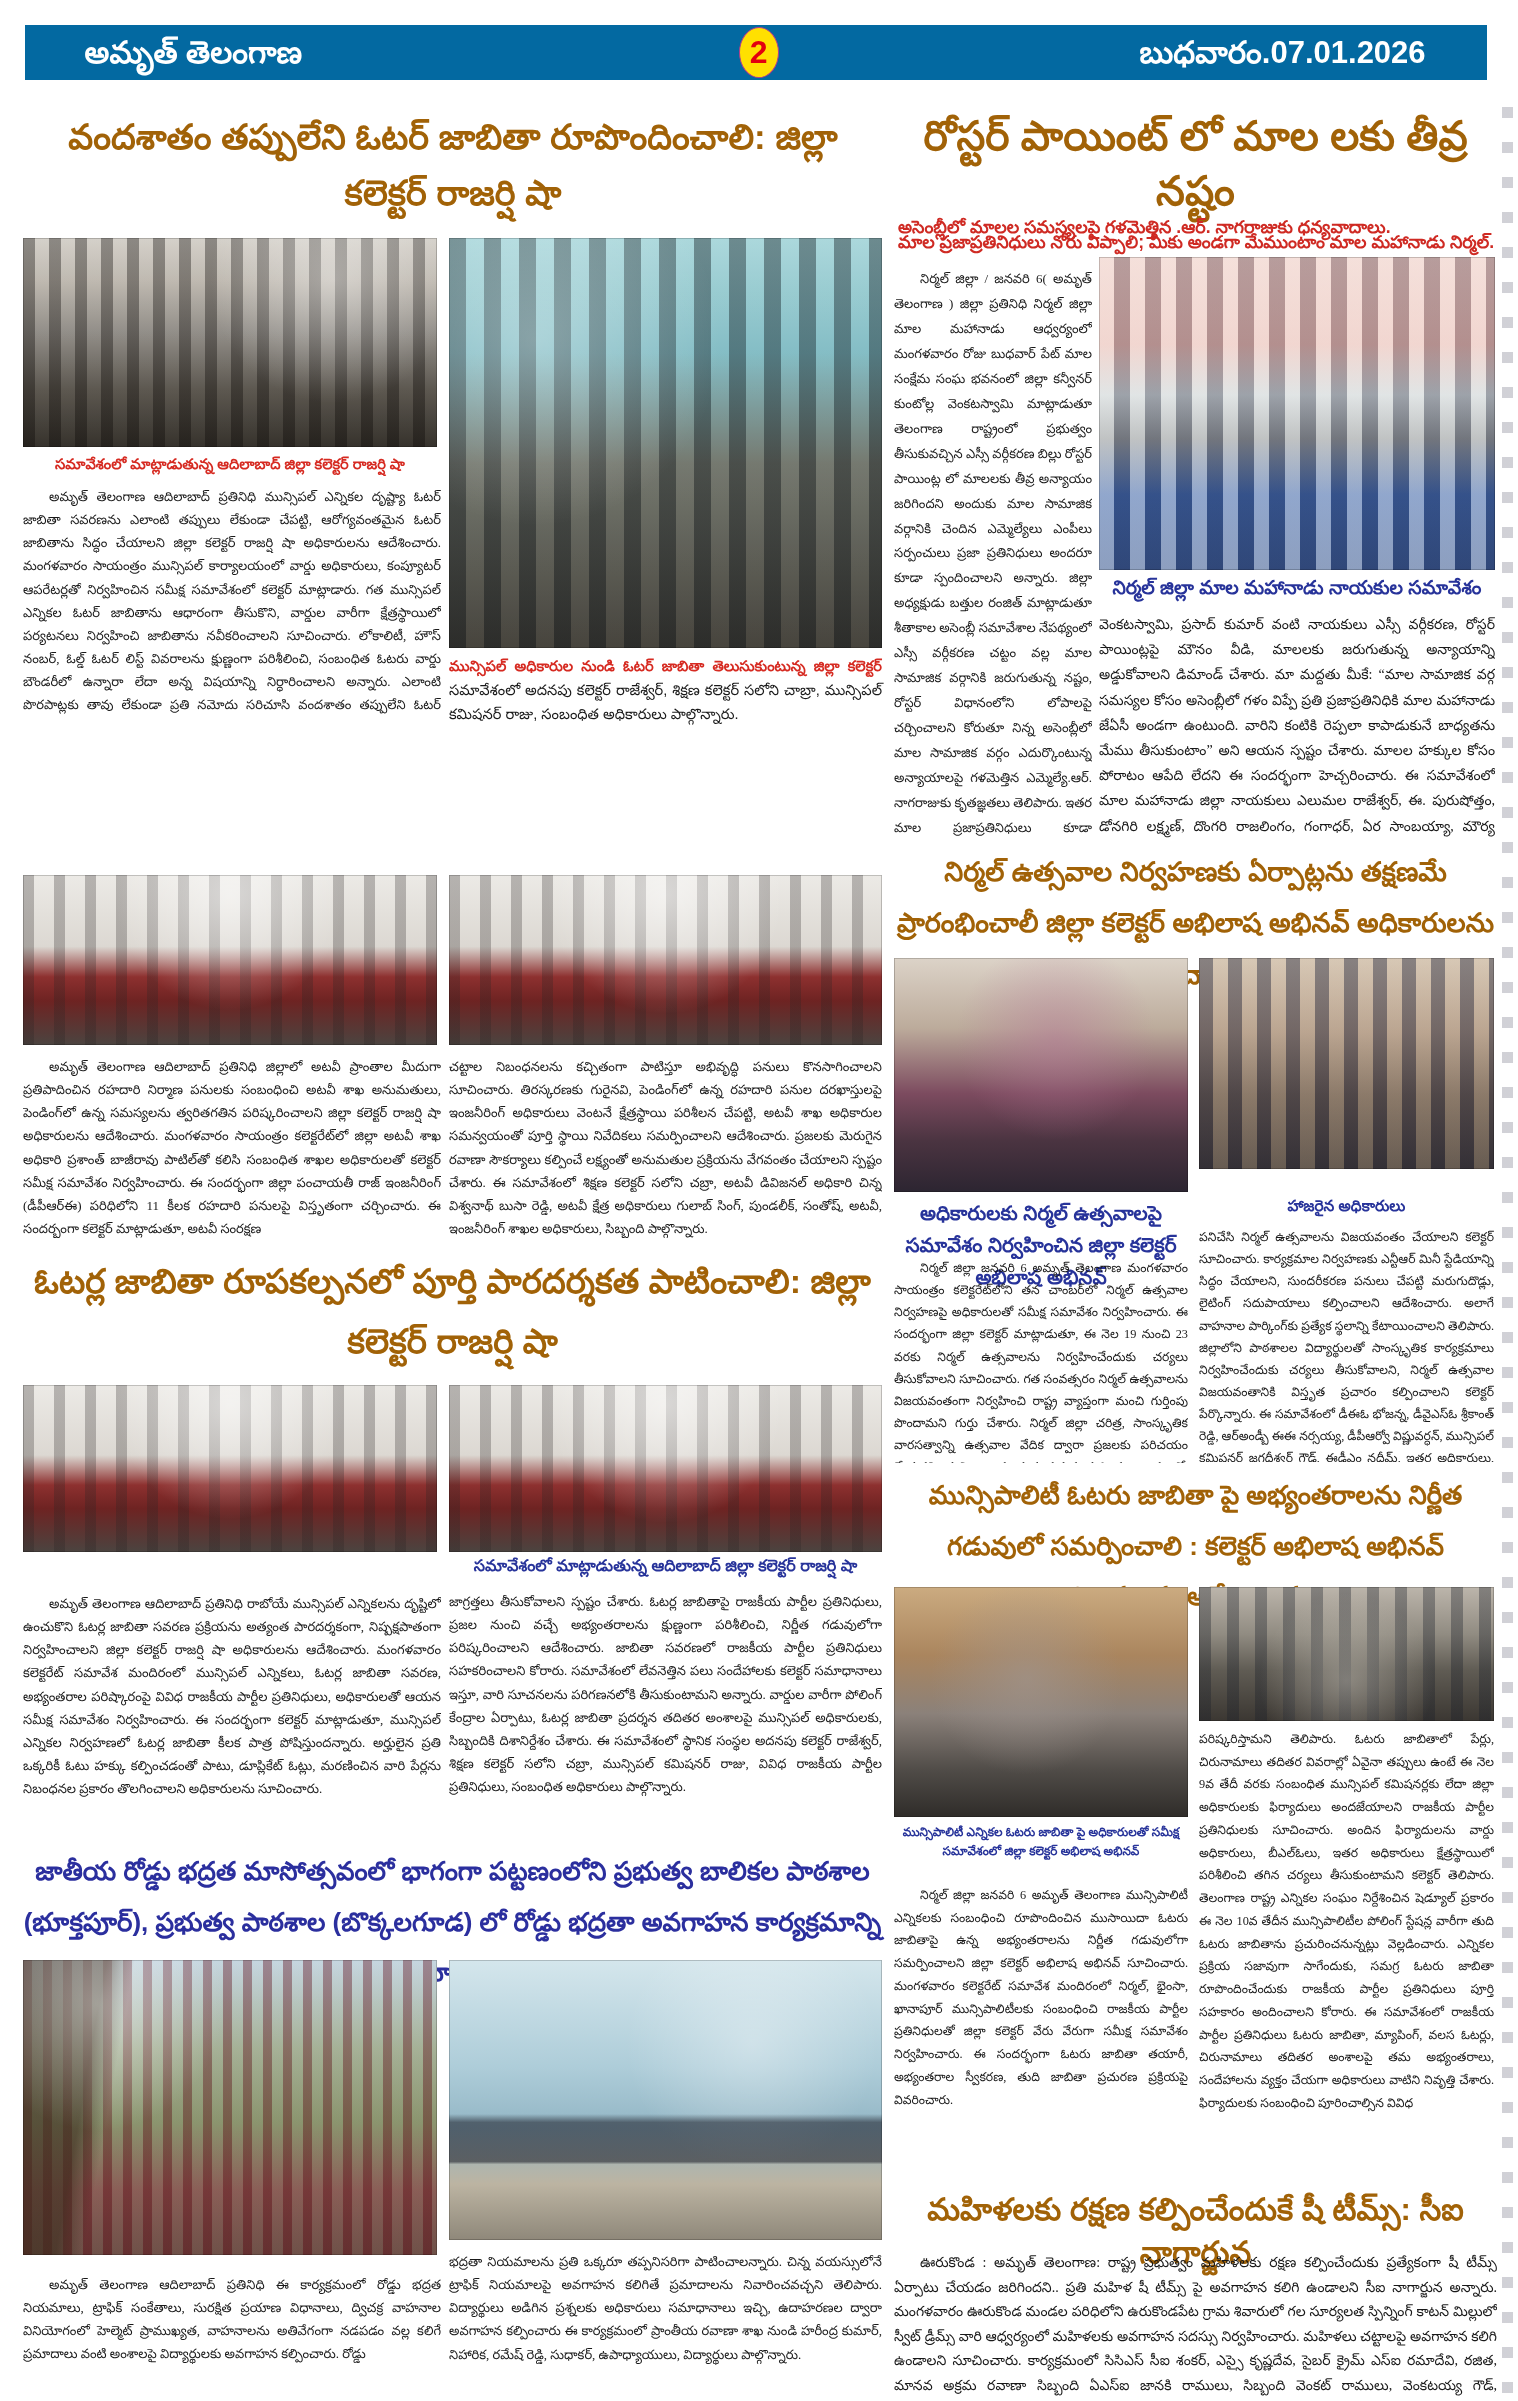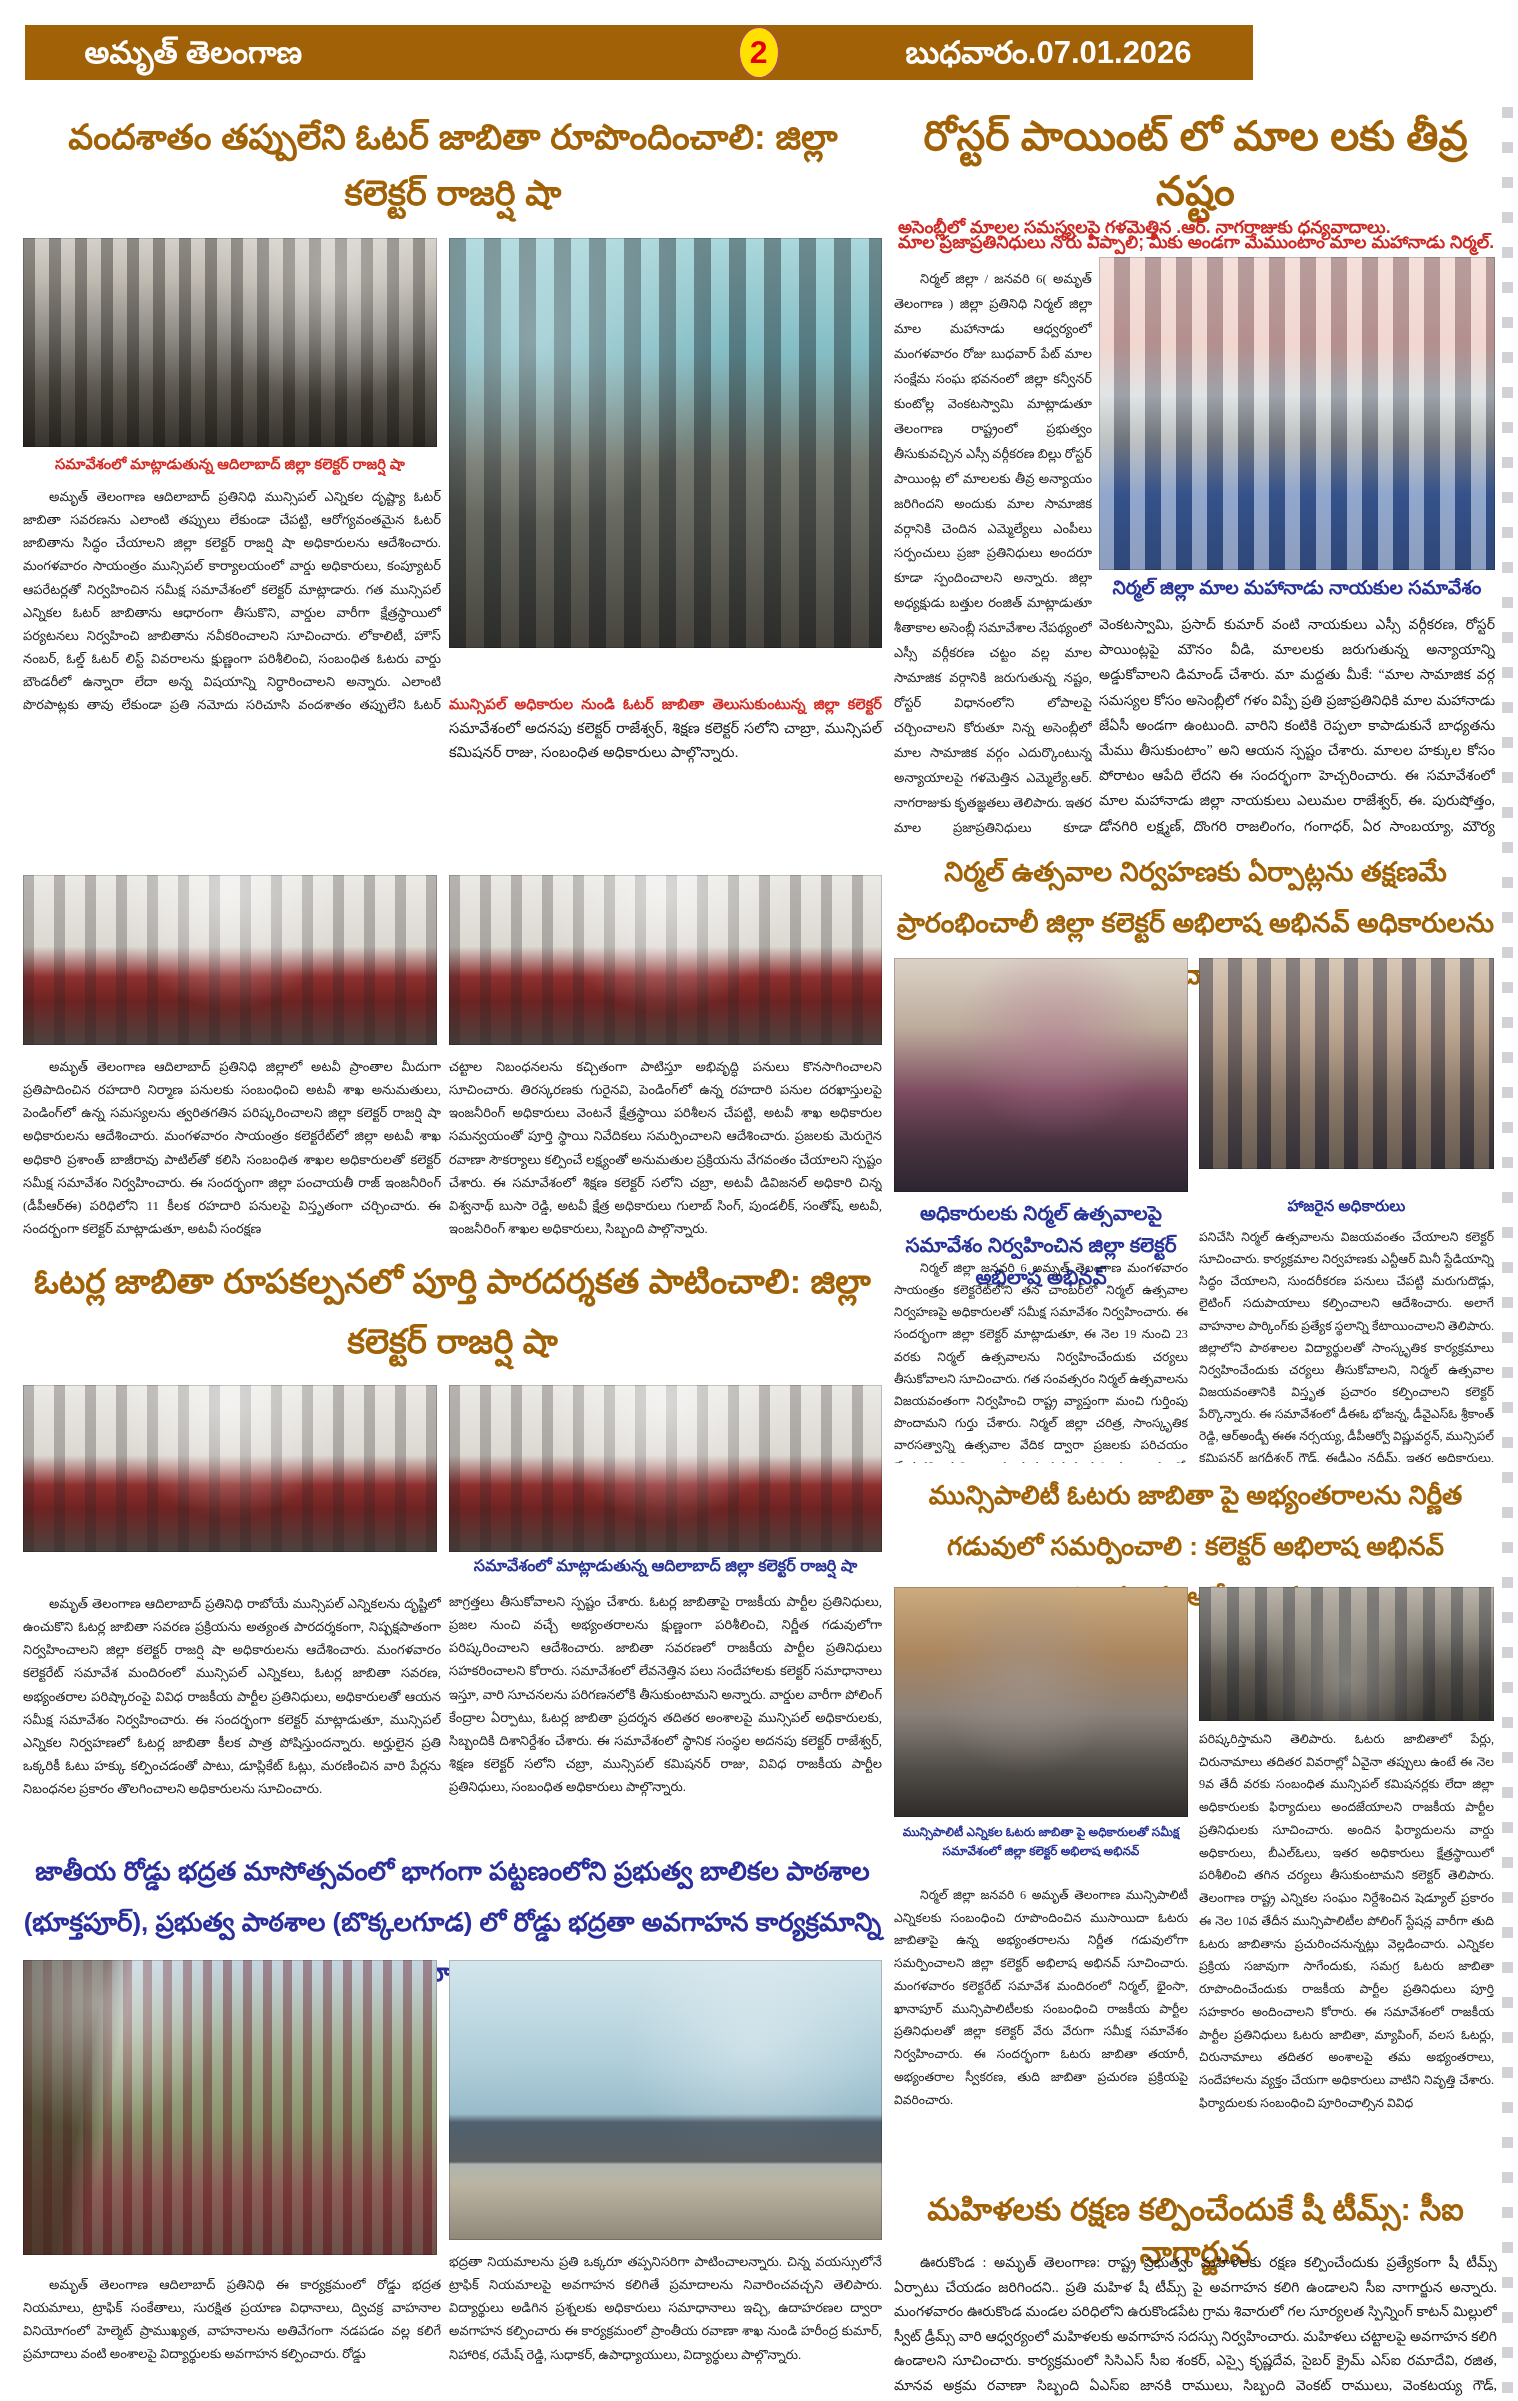--- a/index.html
+++ b/index.html
@@ -1,21 +1,21 @@
 <!DOCTYPE html>
 <html style="font-size:12.3px"><head>
 <meta charset="utf-8">
 <style>
   html,body{margin:0;padding:0;background:#ffffff;}
   .page{position:relative;width:1518px;height:2401px;background:#ffffff;overflow:hidden;
         font-family:"Liberation Serif",serif;}
   .abs{position:absolute;}
 
   
-  .masthead-bar{background:#a16207;left:24.6px;top:25px;width:1228px;height:55px;}
+  .masthead-bar{background:#0369a1;left:24.6px;top:25px;width:1462px;height:55px;}
   .masthead-title{left:60px;top:6.1px;color:#ffffff;font-family:"Liberation Sans",sans-serif;
         font-weight:bold;font-size:31px;line-height:43px;}
   .page-badge{left:714px;top:2.3px;width:38px;height:49px;background:#ffe000;border:1.5px solid #b43a8e;
         border-radius:50%;display:flex;align-items:center;justify-content:center;}
   .page-badge span{color:#e3000f;font-family:"Liberation Sans",sans-serif;font-weight:bold;font-size:32px;}
   .masthead-date{right:61px;top:6.1px;color:#ffffff;font-family:"Liberation Sans",sans-serif;
         font-weight:bold;font-size:31px;line-height:43px;}
 
   
   .headline{font-family:"Liberation Sans",sans-serif;font-weight:bold;color:#a16207;
@@ -85,21 +85,21 @@
 
   <div class="abs headline" style="left:31px;top:109px;width:844px;font-size:35px;line-height:1.6;">వందశాతం తప్పులేని ఓటర్ జాబితా రూపొందించాలి: జిల్లా కలెక్టర్ రాజర్షి షా</div>
 
   <div class="abs photo p-hall" style="left:23px;top:238px;width:414px;height:209px;"></div>
   <div class="abs photo p-office" style="left:449px;top:238px;width:433px;height:410px;"></div>
 
   <div class="abs caption-red" style="left:23px;top:456px;width:414px;">సమావేశంలో మాట్లాడుతున్న ఆదిలాబాద్ జిల్లా కలెక్టర్ రాజర్షి షా</div>
 
   <div class="abs body-text" style="left:23px;top:485px;width:418px;height:230px;overflow:hidden;">అమృత్ తెలంగాణ ఆదిలాబాద్ ప్రతినిధి మున్సిపల్ ఎన్నికల దృష్ట్యా ఓటర్ జాబితా సవరణను ఎలాంటి తప్పులు లేకుండా చేపట్టి, ఆరోగ్యవంతమైన ఓటర్ జాబితాను సిద్ధం చేయాలని జిల్లా కలెక్టర్ రాజర్షి షా అధికారులను ఆదేశించారు. మంగళవారం సాయంత్రం మున్సిపల్ కార్యాలయంలో వార్డు అధికారులు, కంప్యూటర్ ఆపరేటర్లతో నిర్వహించిన సమీక్ష సమావేశంలో కలెక్టర్ మాట్లాడారు. గత మున్సిపల్ ఎన్నికల ఓటర్ జాబితాను ఆధారంగా తీసుకొని, వార్డుల వారీగా క్షేత్రస్థాయిలో పర్యటనలు నిర్వహించి జాబితాను నవీకరించాలని సూచించారు. లోకాలిటీ, హౌస్ నంబర్, ఓల్డ్ ఓటర్ లిస్ట్ వివరాలను క్షుణ్ణంగా పరిశీలించి, సంబంధిత ఓటరు వార్డు బౌండరీలో ఉన్నారా లేదా అన్న విషయాన్ని నిర్ధారించాలని అన్నారు. ఎలాంటి పొరపాట్లకు తావు లేకుండా ప్రతి నమోదు సరిచూసి వందశాతం తప్పులేని ఓటర్ జాబితాను రూపొందించాల్సిన బాధ్యత అధికారులపై ఉందని స్పష్టం చేశారు. ఈ</div>
 
-  <div class="abs" style="left:449px;top:654px;width:433px;font-size:14.6px;line-height:1.65;text-align:justify;margin-top:38px;">
+  <div class="abs" style="left:449px;top:654px;width:433px;font-size:14.6px;line-height:1.65;text-align:justify;">
     <span class="caption-red" style="font-size:14.6px;">మున్సిపల్ అధికారుల నుండి ఓటర్ జాబితా తెలుసుకుంటున్న జిల్లా కలెక్టర్</span>
     <span style="color:#191919;font-family:'Liberation Sans',sans-serif;">సమావేశంలో అదనపు కలెక్టర్ రాజేశ్వర్, శిక్షణ కలెక్టర్ సలోని చాబ్రా, మున్సిపల్ కమిషనర్ రాజు, సంబంధిత అధికారులు పాల్గొన్నారు.</span>
   </div>
 
 
   <div class="abs photo p-confroom" style="left:23px;top:875px;width:414px;height:170px;"></div>
   <div class="abs photo p-confroom" style="left:449px;top:875px;width:433px;height:170px;"></div>
 
   <div class="abs body-text" style="left:23px;top:1055px;width:418px;height:183px;overflow:hidden;">అమృత్ తెలంగాణ ఆదిలాబాద్ ప్రతినిధి జిల్లాలో అటవీ ప్రాంతాల మీదుగా ప్రతిపాదించిన రహదారి నిర్మాణ పనులకు సంబంధించి అటవీ శాఖ అనుమతులు, పెండింగ్‌లో ఉన్న సమస్యలను త్వరితగతిన పరిష్కరించాలని జిల్లా కలెక్టర్ రాజర్షి షా అధికారులను ఆదేశించారు. మంగళవారం సాయంత్రం కలెక్టరేట్‌లో జిల్లా అటవీ శాఖ అధికారి ప్రశాంత్ బాజీరావు పాటిల్‌తో కలిసి సంబంధిత శాఖల అధికారులతో కలెక్టర్ సమీక్ష సమావేశం నిర్వహించారు. ఈ సందర్భంగా జిల్లా పంచాయతీ రాజ్ ఇంజనీరింగ్ (డీపీఆర్ఈ) పరిధిలోని 11 కీలక రహదారి పనులపై విస్తృతంగా చర్చించారు. ఈ సందర్భంగా కలెక్టర్ మాట్లాడుతూ, అటవీ సంరక్షణ</div>
   <div class="abs body-text" style="left:449px;top:1055px;width:433px;height:183px;overflow:hidden;text-indent:0;">చట్టాల నిబంధనలను కచ్చితంగా పాటిస్తూ అభివృద్ధి పనులు కొనసాగించాలని సూచించారు. తిరస్కరణకు గురైనవి, పెండింగ్‌లో ఉన్న రహదారి పనుల దరఖాస్తులపై ఇంజనీరింగ్ అధికారులు వెంటనే క్షేత్రస్థాయి పరిశీలన చేపట్టి, అటవీ శాఖ అధికారుల సమన్వయంతో పూర్తి స్థాయి నివేదికలు సమర్పించాలని ఆదేశించారు. ప్రజలకు మెరుగైన రవాణా సౌకర్యాలు కల్పించే లక్ష్యంతో అనుమతుల ప్రక్రియను వేగవంతం చేయాలని స్పష్టం చేశారు. ఈ సమావేశంలో శిక్షణ కలెక్టర్ సలోని చబ్రా, అటవీ డివిజనల్ అధికారి చిన్న విశ్వనాథ్ బుసా రెడ్డి, అటవీ క్షేత్ర అధికారులు గులాబ్ సింగ్, పుండలీక్, సంతోష్, అటవీ, ఇంజనీరింగ్ శాఖల అధికారులు, సిబ్బంది పాల్గొన్నారు.</div>

